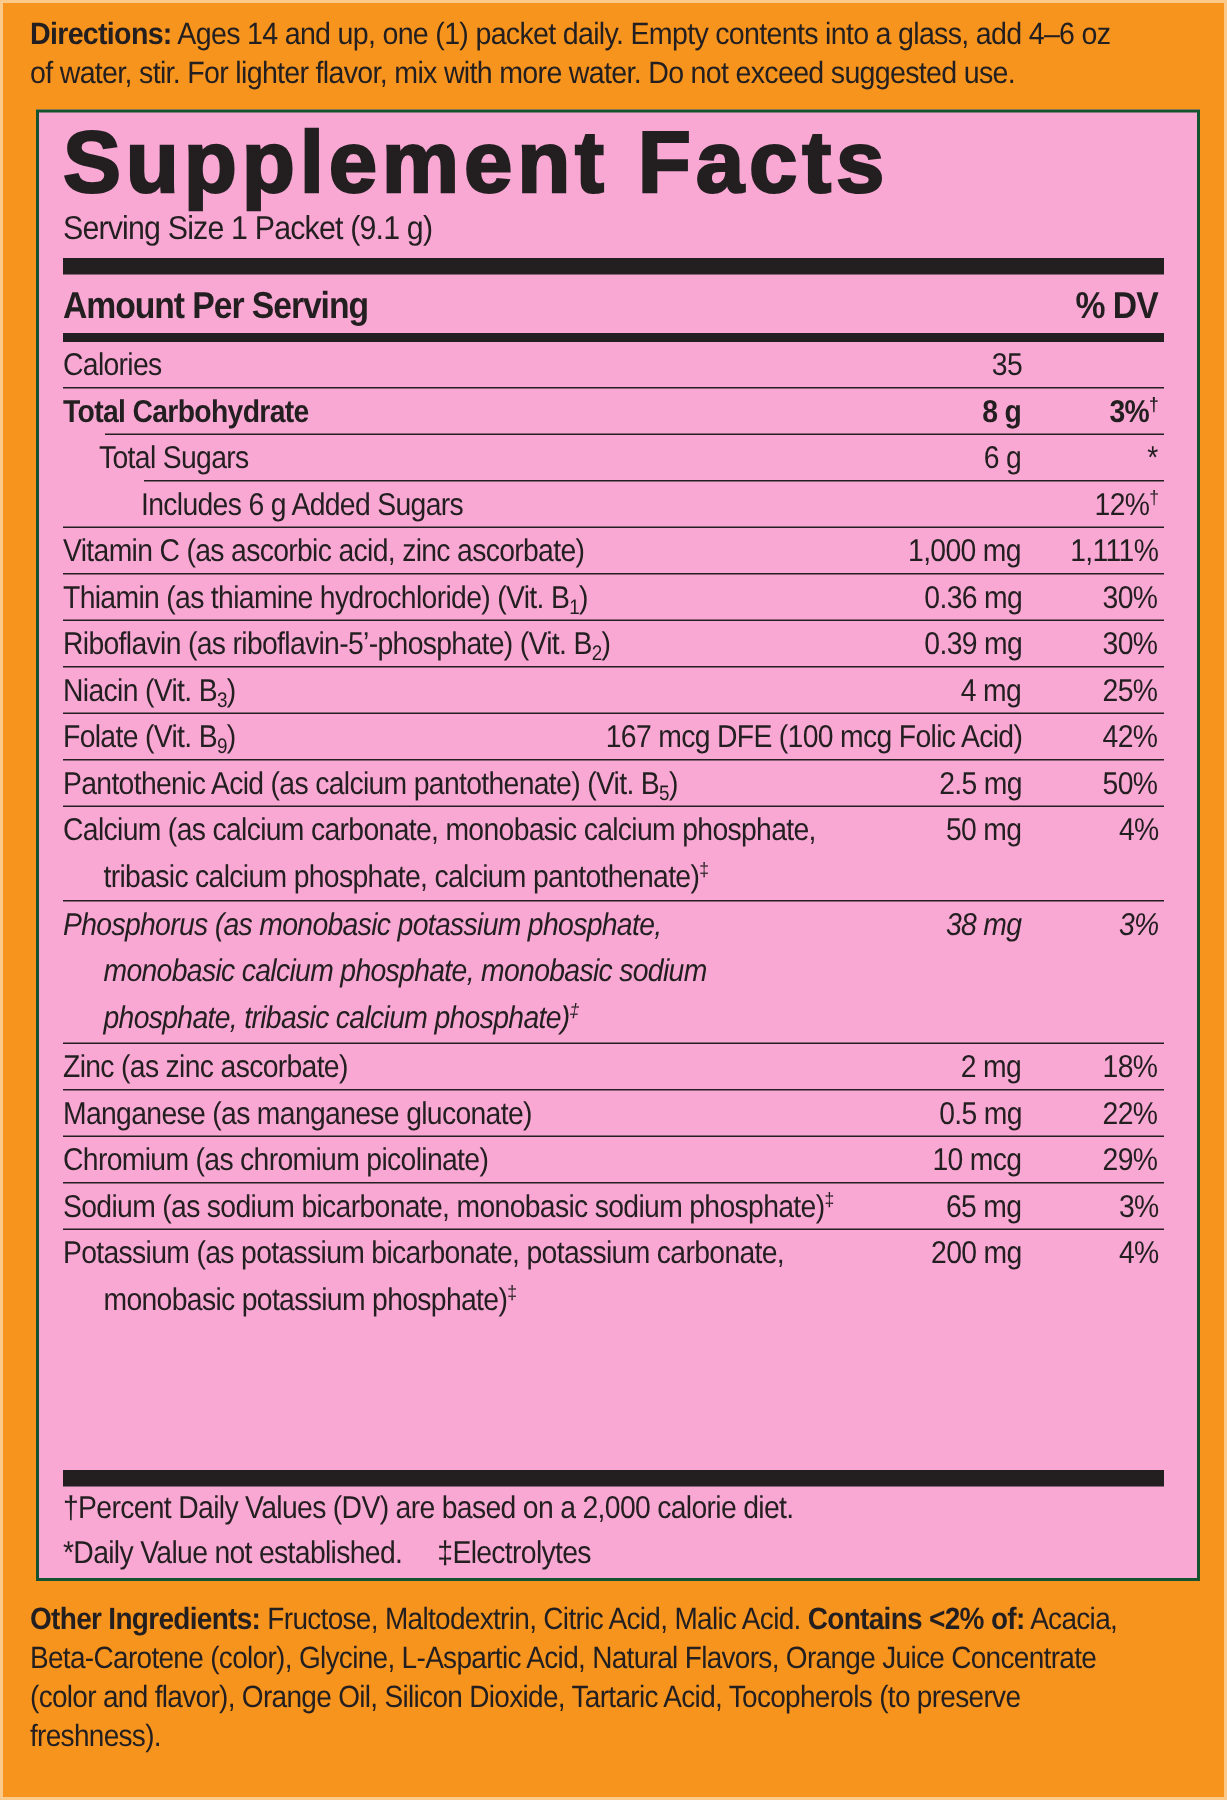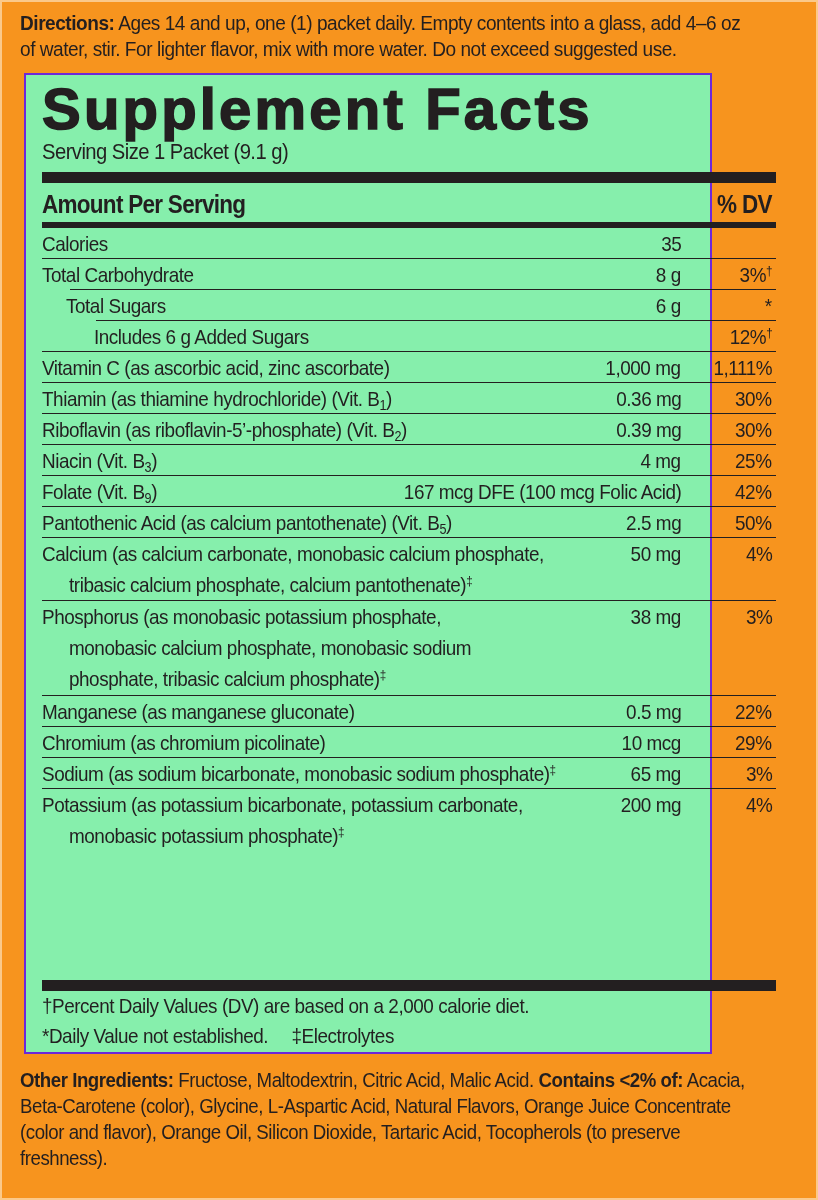--- a/index.html
+++ b/index.html
@@ -14,22 +14,22 @@
     position: absolute; left: 0; top: 0; width: 818px; height: 1200px;
     box-sizing: border-box; border: 2px solid #FBC98A; pointer-events: none;
   }
   .directions {
     position: absolute; left: 20px; top: 10px; width: 790px;
     font-size: 20.5px; line-height: 26px; letter-spacing: -0.5px;
     transform: scaleX(0.93); transform-origin: left top; width: 850px;
   }
   .directions b { font-weight: bold; }
   .facts-box {
-    position: absolute; left: 24px; top: 73px; width: 688px; height: 981px;
-    box-sizing: border-box; background: #86efac; border: 2px solid #6d28d9;
+    position: absolute; left: 24px; top: 73px; width: 776px; height: 981px;
+    box-sizing: border-box; background: #f9a8d4; border: 2px solid #14532d;
   }
   .title {
     position: absolute; left: 16px; top: 2px; width: 760px;
     font-family: "Liberation Sans", sans-serif; font-weight: 900;
     font-size: 58px; line-height: 64px; letter-spacing: 3.2px;
     -webkit-text-stroke: 1.6px #231F20;
     white-space: nowrap;
   }
   .serving {
     position: absolute; left: 16px; top: 62px;
@@ -48,37 +48,37 @@
   .hdr-right { right: 4px; transform-origin: right center; }
   .rows { position: absolute; left: 16px; top: 153px; width: 734px; }
   .row {
     position: relative; box-sizing: border-box;
     border-bottom: 1.5px solid #231F20;
     font-size: 21px; line-height: 31px; letter-spacing: -0.5px;
   }
   .row.last { border-bottom: none; }
   .row.h1 { height: 31px; }
   .row.h2 { height: 63px; }
-  .row.h3 { height: 95px; }
+  .row.h3 { height: 95px; font-style: italic; }
   .cell-name {
     position: absolute; top: 0; left: 0; width: 610px;
     transform: scaleX(0.9); transform-origin: left top; white-space: nowrap;
   }
   .cell-name .cont { display: block; padding-left: 30px; }
   .cell-amt {
     position: absolute; top: 0; right: 95px; text-align: right; white-space: nowrap;
     transform: scaleX(0.9); transform-origin: right top;
   }
   .cell-dv {
     position: absolute; top: 0; right: 4px; text-align: right; white-space: nowrap;
     transform: scaleX(0.9); transform-origin: right top;
   }
   .ind1 .cell-name { left: 24px; }
   .ind2 .cell-name { left: 52px; }
-  .row.ind1-line { border-bottom: none; }
+  .row.ind1-line { border-bottom: none; font-weight: bold; }
   .row.ind1-line::after {
     content: ""; position: absolute; left: 28px; right: 0; bottom: 0;
     border-bottom: 1.5px solid #231F20;
   }
   .row.ind2-line { border-bottom: none; }
   .row.ind2-line::after {
     content: ""; position: absolute; left: 54px; right: 0; bottom: 0;
     border-bottom: 1.5px solid #231F20;
   }
   sub.s { font-size: 14px; vertical-align: -4px; line-height: 0; }
@@ -185,20 +185,25 @@
       <span class="cell-dv">4%</span>
     </div>
 
     <div class="row h3">
       <span class="cell-name"><span>Phosphorus (as monobasic potassium phosphate,</span><span class="cont">monobasic calcium phosphate, monobasic sodium</span><span class="cont"><span>phosphate, tribasic calcium phosphate)</span><sup class="d">‡</sup></span></span>
       <span class="cell-amt">38 mg</span>
       <span class="cell-dv">3%</span>
     </div>
 
 
+    <div class="row h1">
+      <span class="cell-name">Zinc (as zinc ascorbate)</span>
+      <span class="cell-amt">2 mg</span>
+      <span class="cell-dv">18%</span>
+    </div>
 
     <div class="row h1">
       <span class="cell-name">Manganese (as manganese gluconate)</span>
       <span class="cell-amt">0.5 mg</span>
       <span class="cell-dv">22%</span>
     </div>
 
     <div class="row h1">
       <span class="cell-name">Chromium (as chromium picolinate)</span>
       <span class="cell-amt">10 mcg</span>

